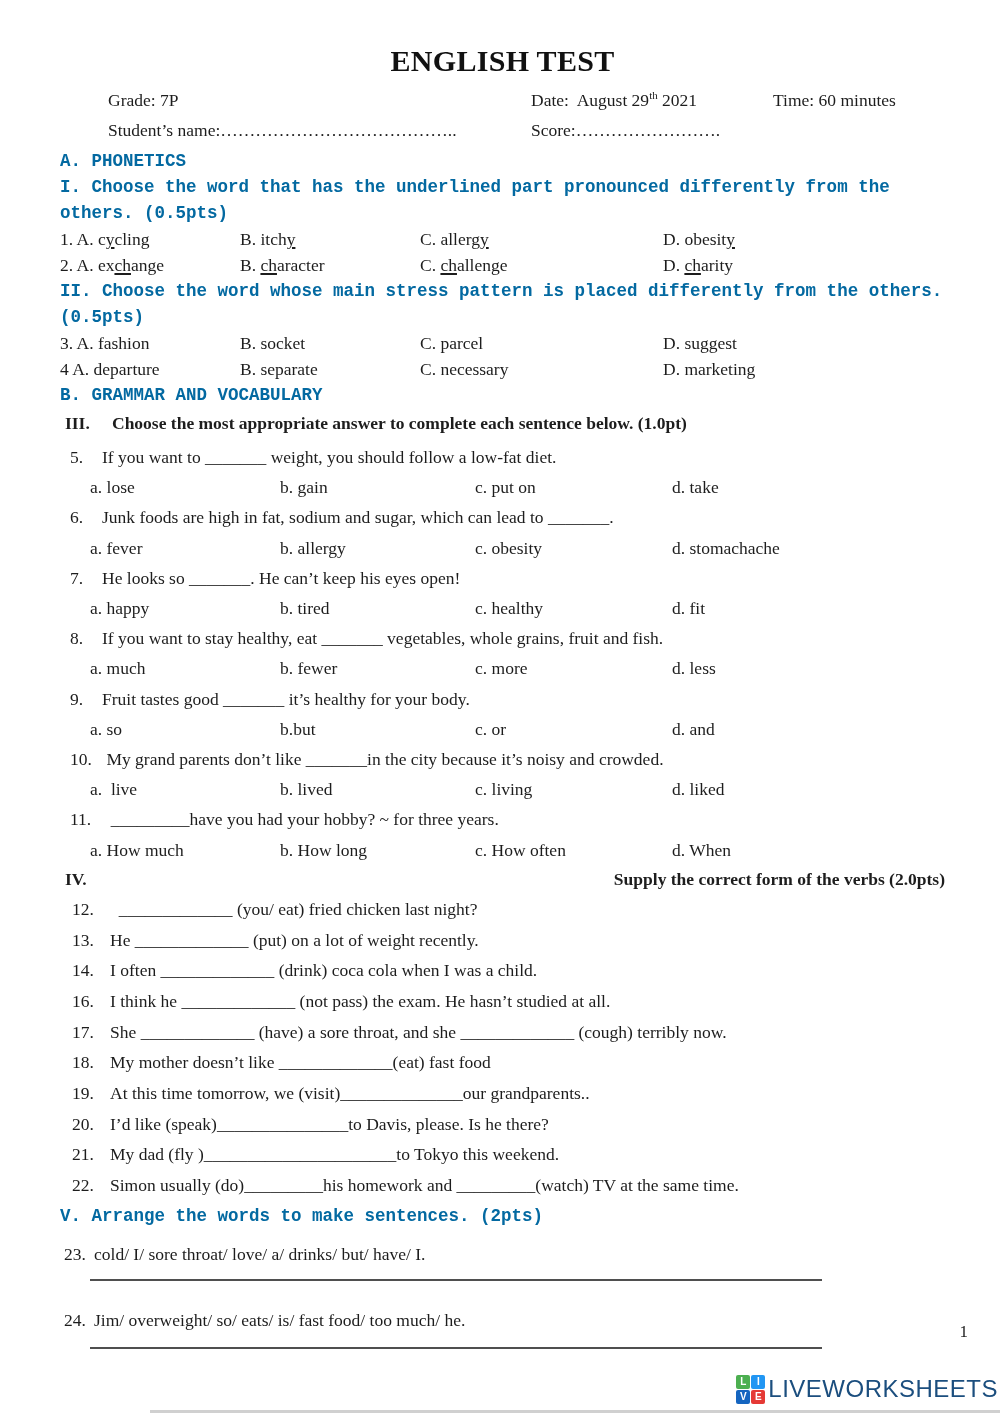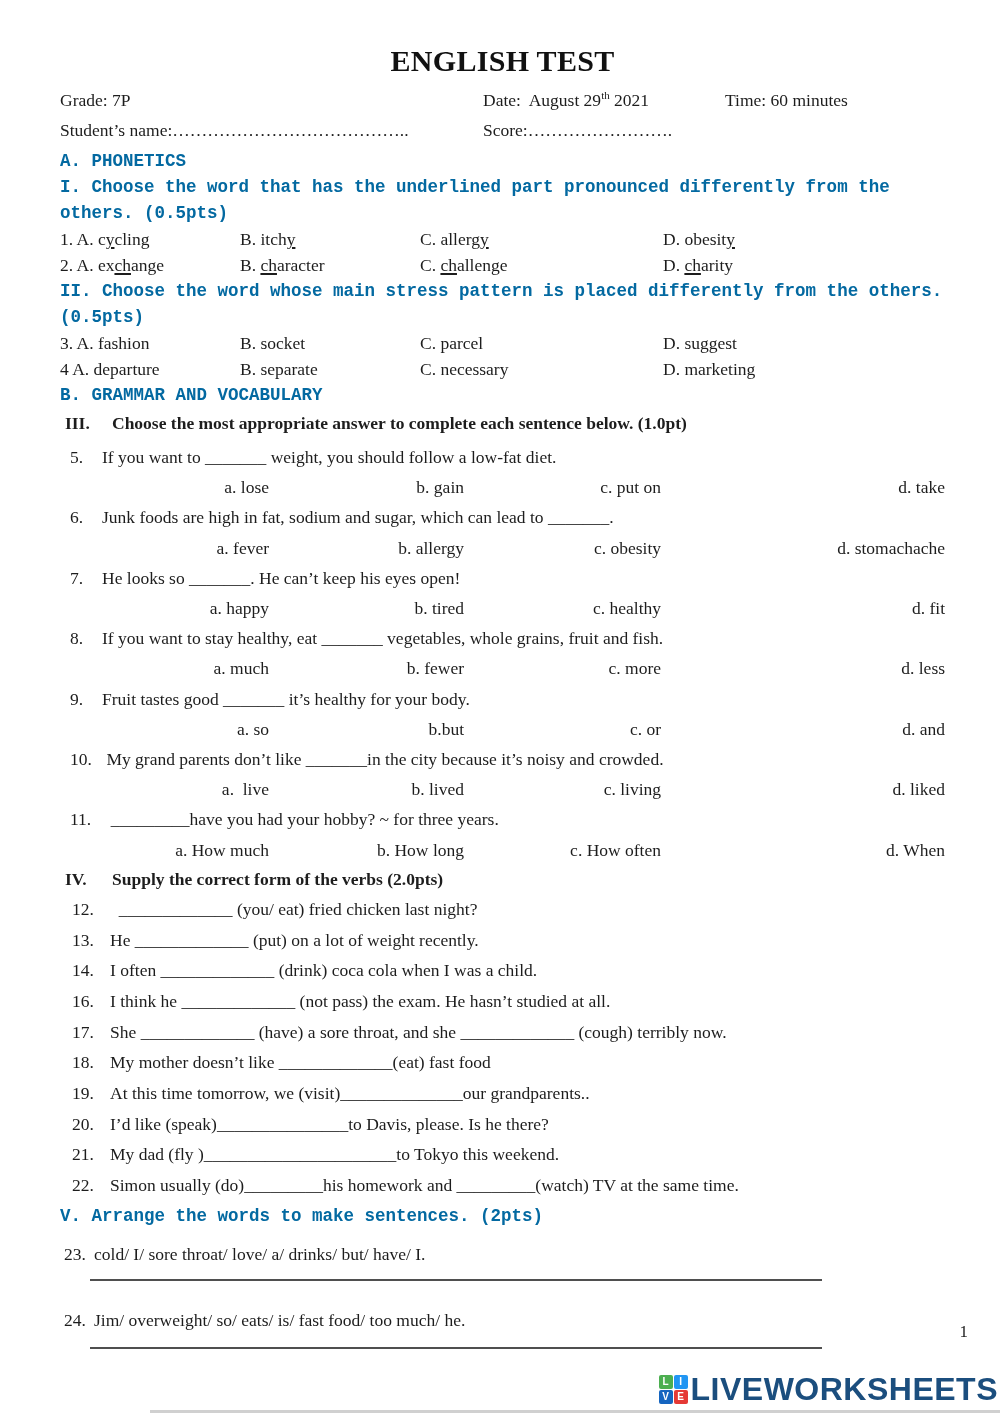--- a/index.html
+++ b/index.html
@@ -20,69 +20,69 @@
     font-size:30px;
     line-height:30px;
     font-weight:bold;
     color:#111;
     letter-spacing:.3px;
   }
   .hrow{display:flex;line-height:24px;}
   .hrow span{white-space:pre;}
   .hrow1{margin-top:12px;}
   .hrow2{margin-top:6px;}
-  .hcol1{width:423px;}
+  .hcol1{width:423px;margin-left:48px;}
   .hcol2{width:242px;}
   sup{font-size:11px;line-height:0;}
   .bold{font-weight:bold;color:#0369a1;font-family:Liberation Mono, monospace;}
   .h26{line-height:26px;}
   .h27{line-height:27px;}
   .secA{margin-top:6px;}
   .prow{display:flex;line-height:26px;}
   .pc{display:block;white-space:pre;}
   .pc1{width:180px;}
   .pc2{width:180px;}
   .pc3{width:243px;}
   .pc4{flex:1;}
   .ul{text-decoration:underline;text-underline-offset:2px;text-decoration-thickness:1.5px;}
   .rhead{display:flex;font-weight:bold;line-height:29px;}
   .rnum{width:47px;padding-left:5px;}
   .g3{margin-top:4px;}
   .g3row{display:flex;line-height:30.2px;}
   .qnum{width:32px;padding-left:10px;white-space:pre;}
   .qtext{white-space:pre-wrap;}
-  .opts{margin-left:19px;text-align:right;}
+  .opts{margin-left:30px;}
   .oc{display:block;white-space:pre;}
   .oc1{width:190px;}
   .oc2{width:195px;}
   .oc3{width:197px;}
   .oc4{flex:1;}
   .vrow{display:flex;line-height:30.7px;}
   .vnum{width:38px;padding-left:12px;white-space:pre;}
   .vtext{white-space:pre-wrap;}
-  .vhead{line-height:29px;}
+  .vhead{line-height:29px;justify-content:space-between;}
   .arr-head{line-height:30px;}
   .arow{display:flex;line-height:26px;}
   .arow.q23{margin-top:10px;}
   .arow.q24{margin-top:26px;}
   .anum{width:30px;padding-left:4px;white-space:pre;}
   .answer-line{height:0;border-bottom:2px solid #4f4f4f;width:732px;margin-left:30px;}
   .line1{margin-top:12px;}
   .line2{margin-top:14px;}
   .page-number{position:absolute;top:1322px;right:32px;font-size:17px;color:#222;}
   .logo{position:absolute;top:1374px;right:2px;display:flex;align-items:center;}
   .logo-tiles{display:grid;grid-template-columns:14px 14px;grid-template-rows:14px 14px;gap:1px;margin-right:3px;}
   .tile{
     display:flex;align-items:center;justify-content:center;
     color:#fff;font-family:"Liberation Sans","DejaVu Sans",sans-serif;
     font-weight:bold;font-size:10px;border-radius:2px;
   }
   .logo-text{
     font-family:"Liberation Sans","DejaVu Sans",sans-serif;
-    font-weight:700;font-size:32px;letter-spacing:.5px;line-height:30px;
+    font-weight:400;font-size:24px;letter-spacing:.5px;line-height:30px;
   }
   .bottom-strip{position:absolute;bottom:0;left:150px;right:0;height:3px;background:#777;opacity:.35;}
 </style>
 </head>
 <body>
 
 <div class="page">
 
   <h1 class="title">ENGLISH TEST</h1>
 

